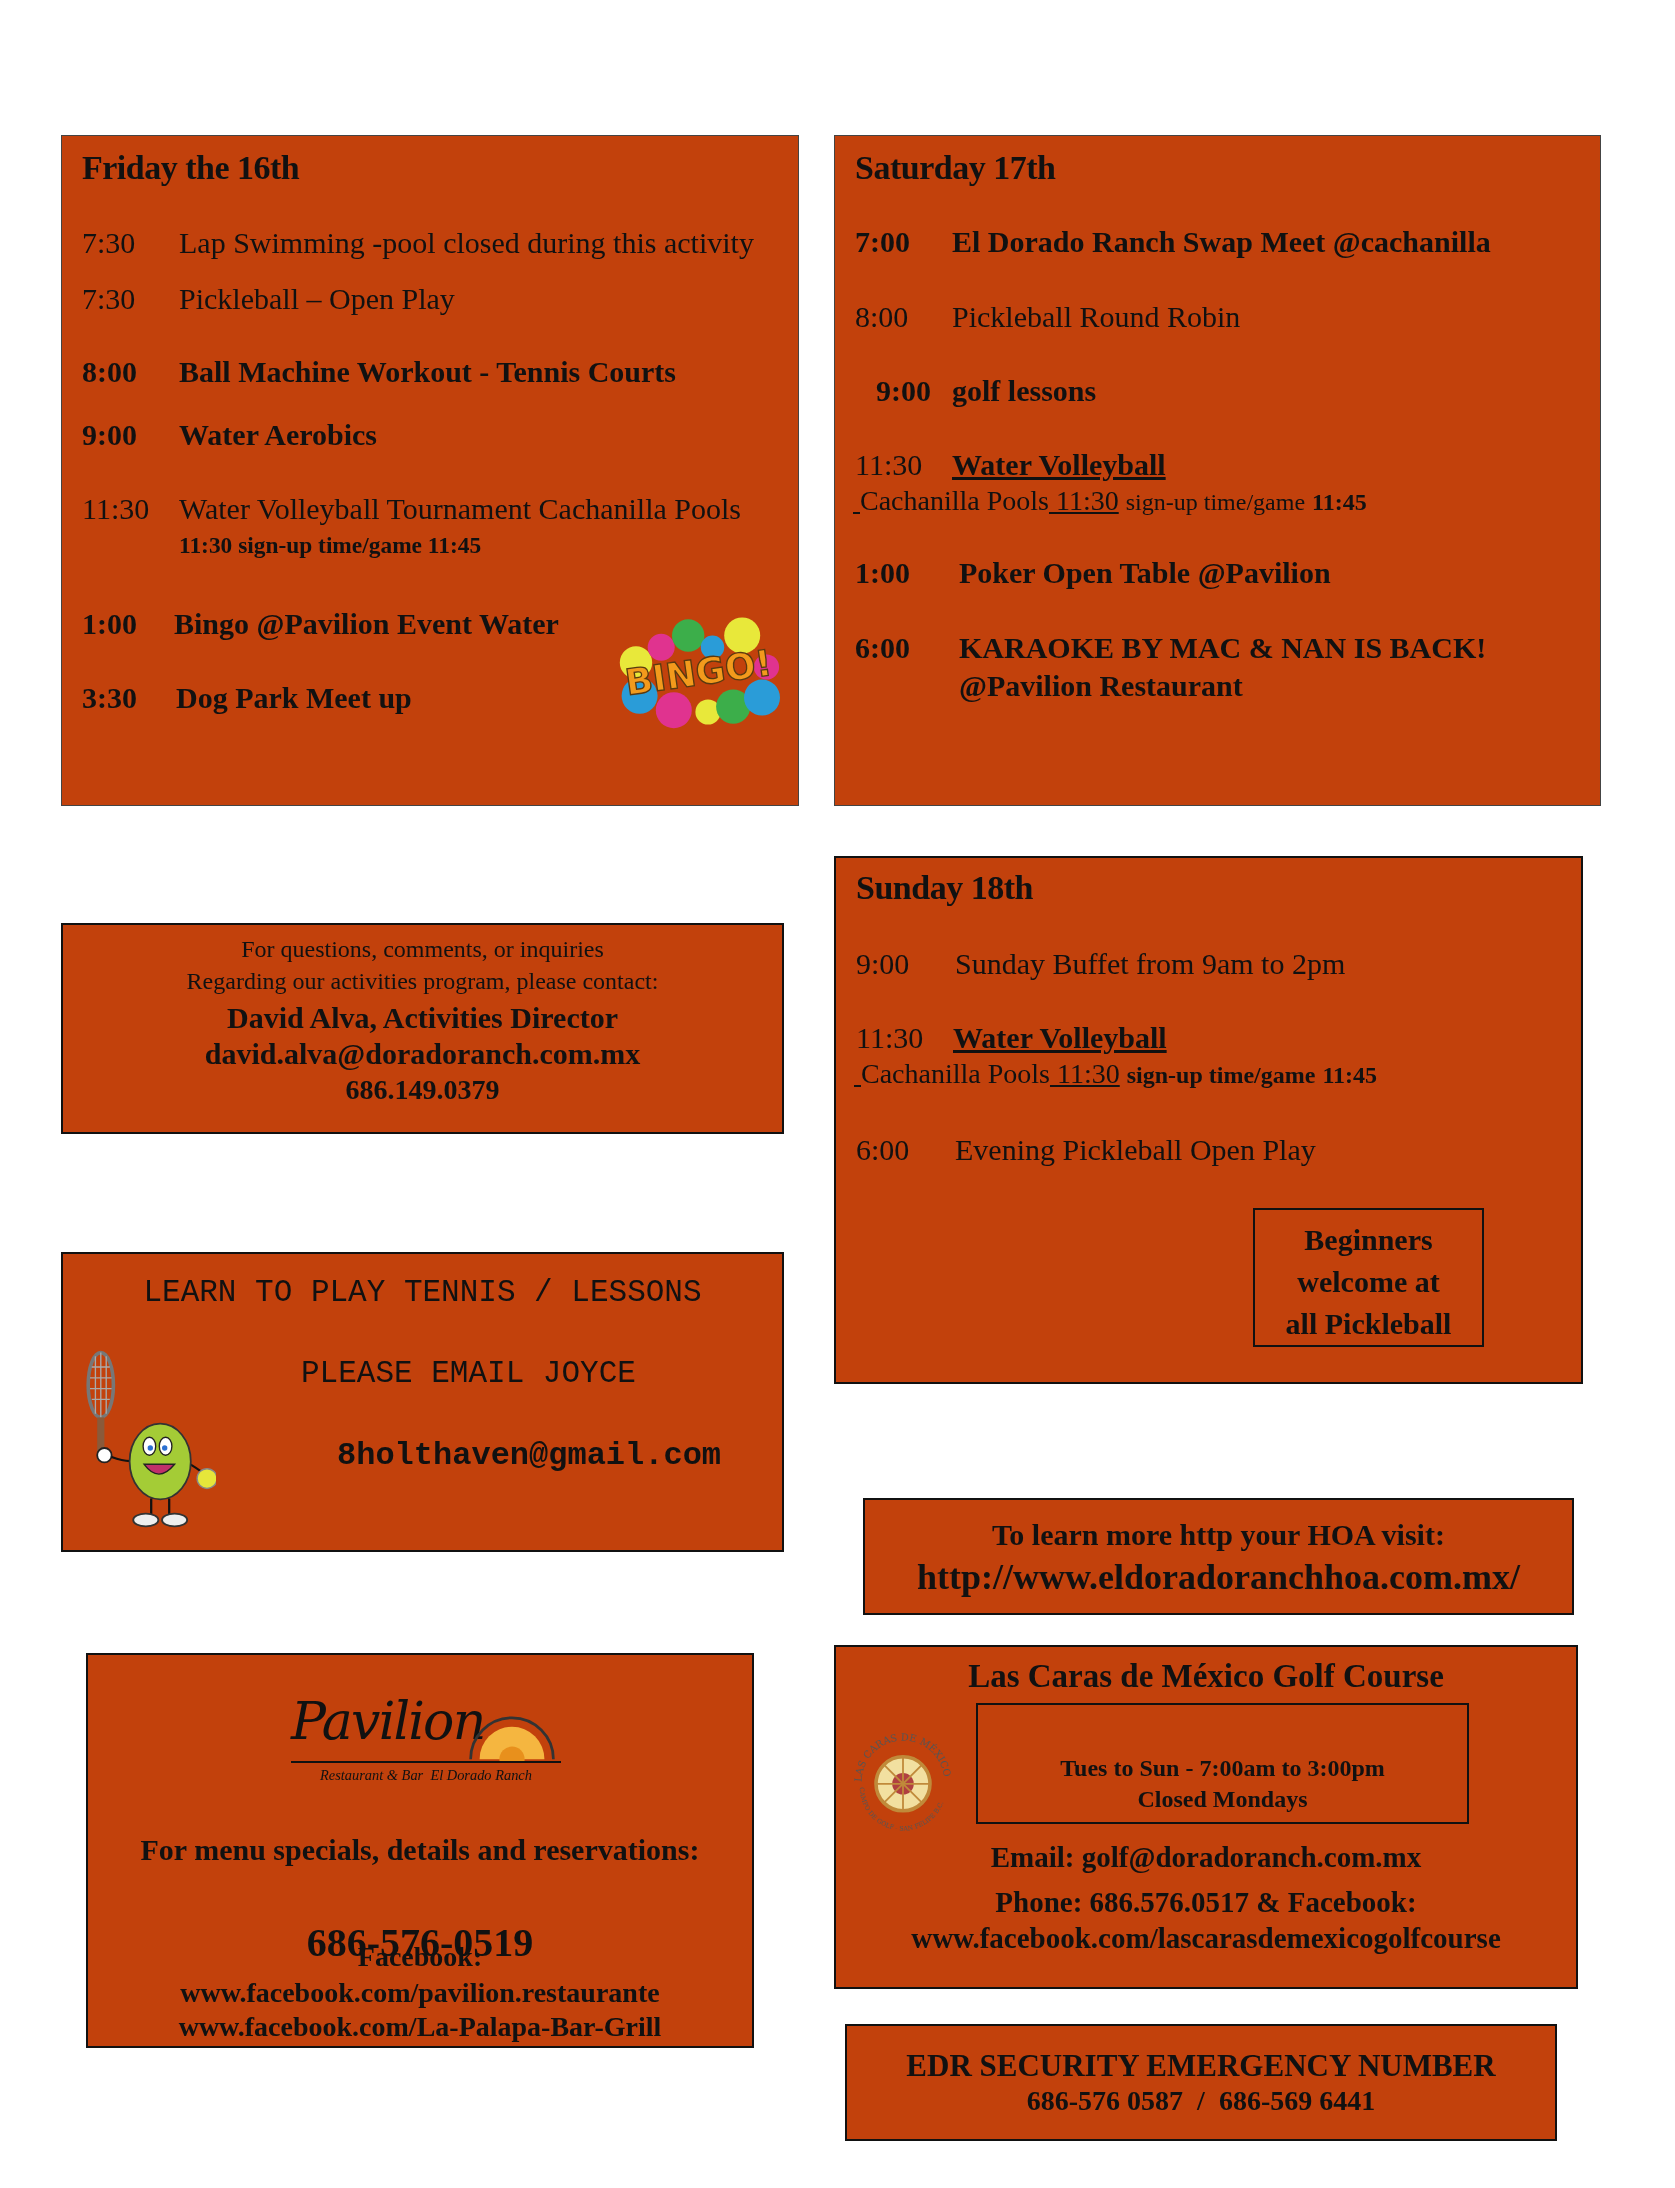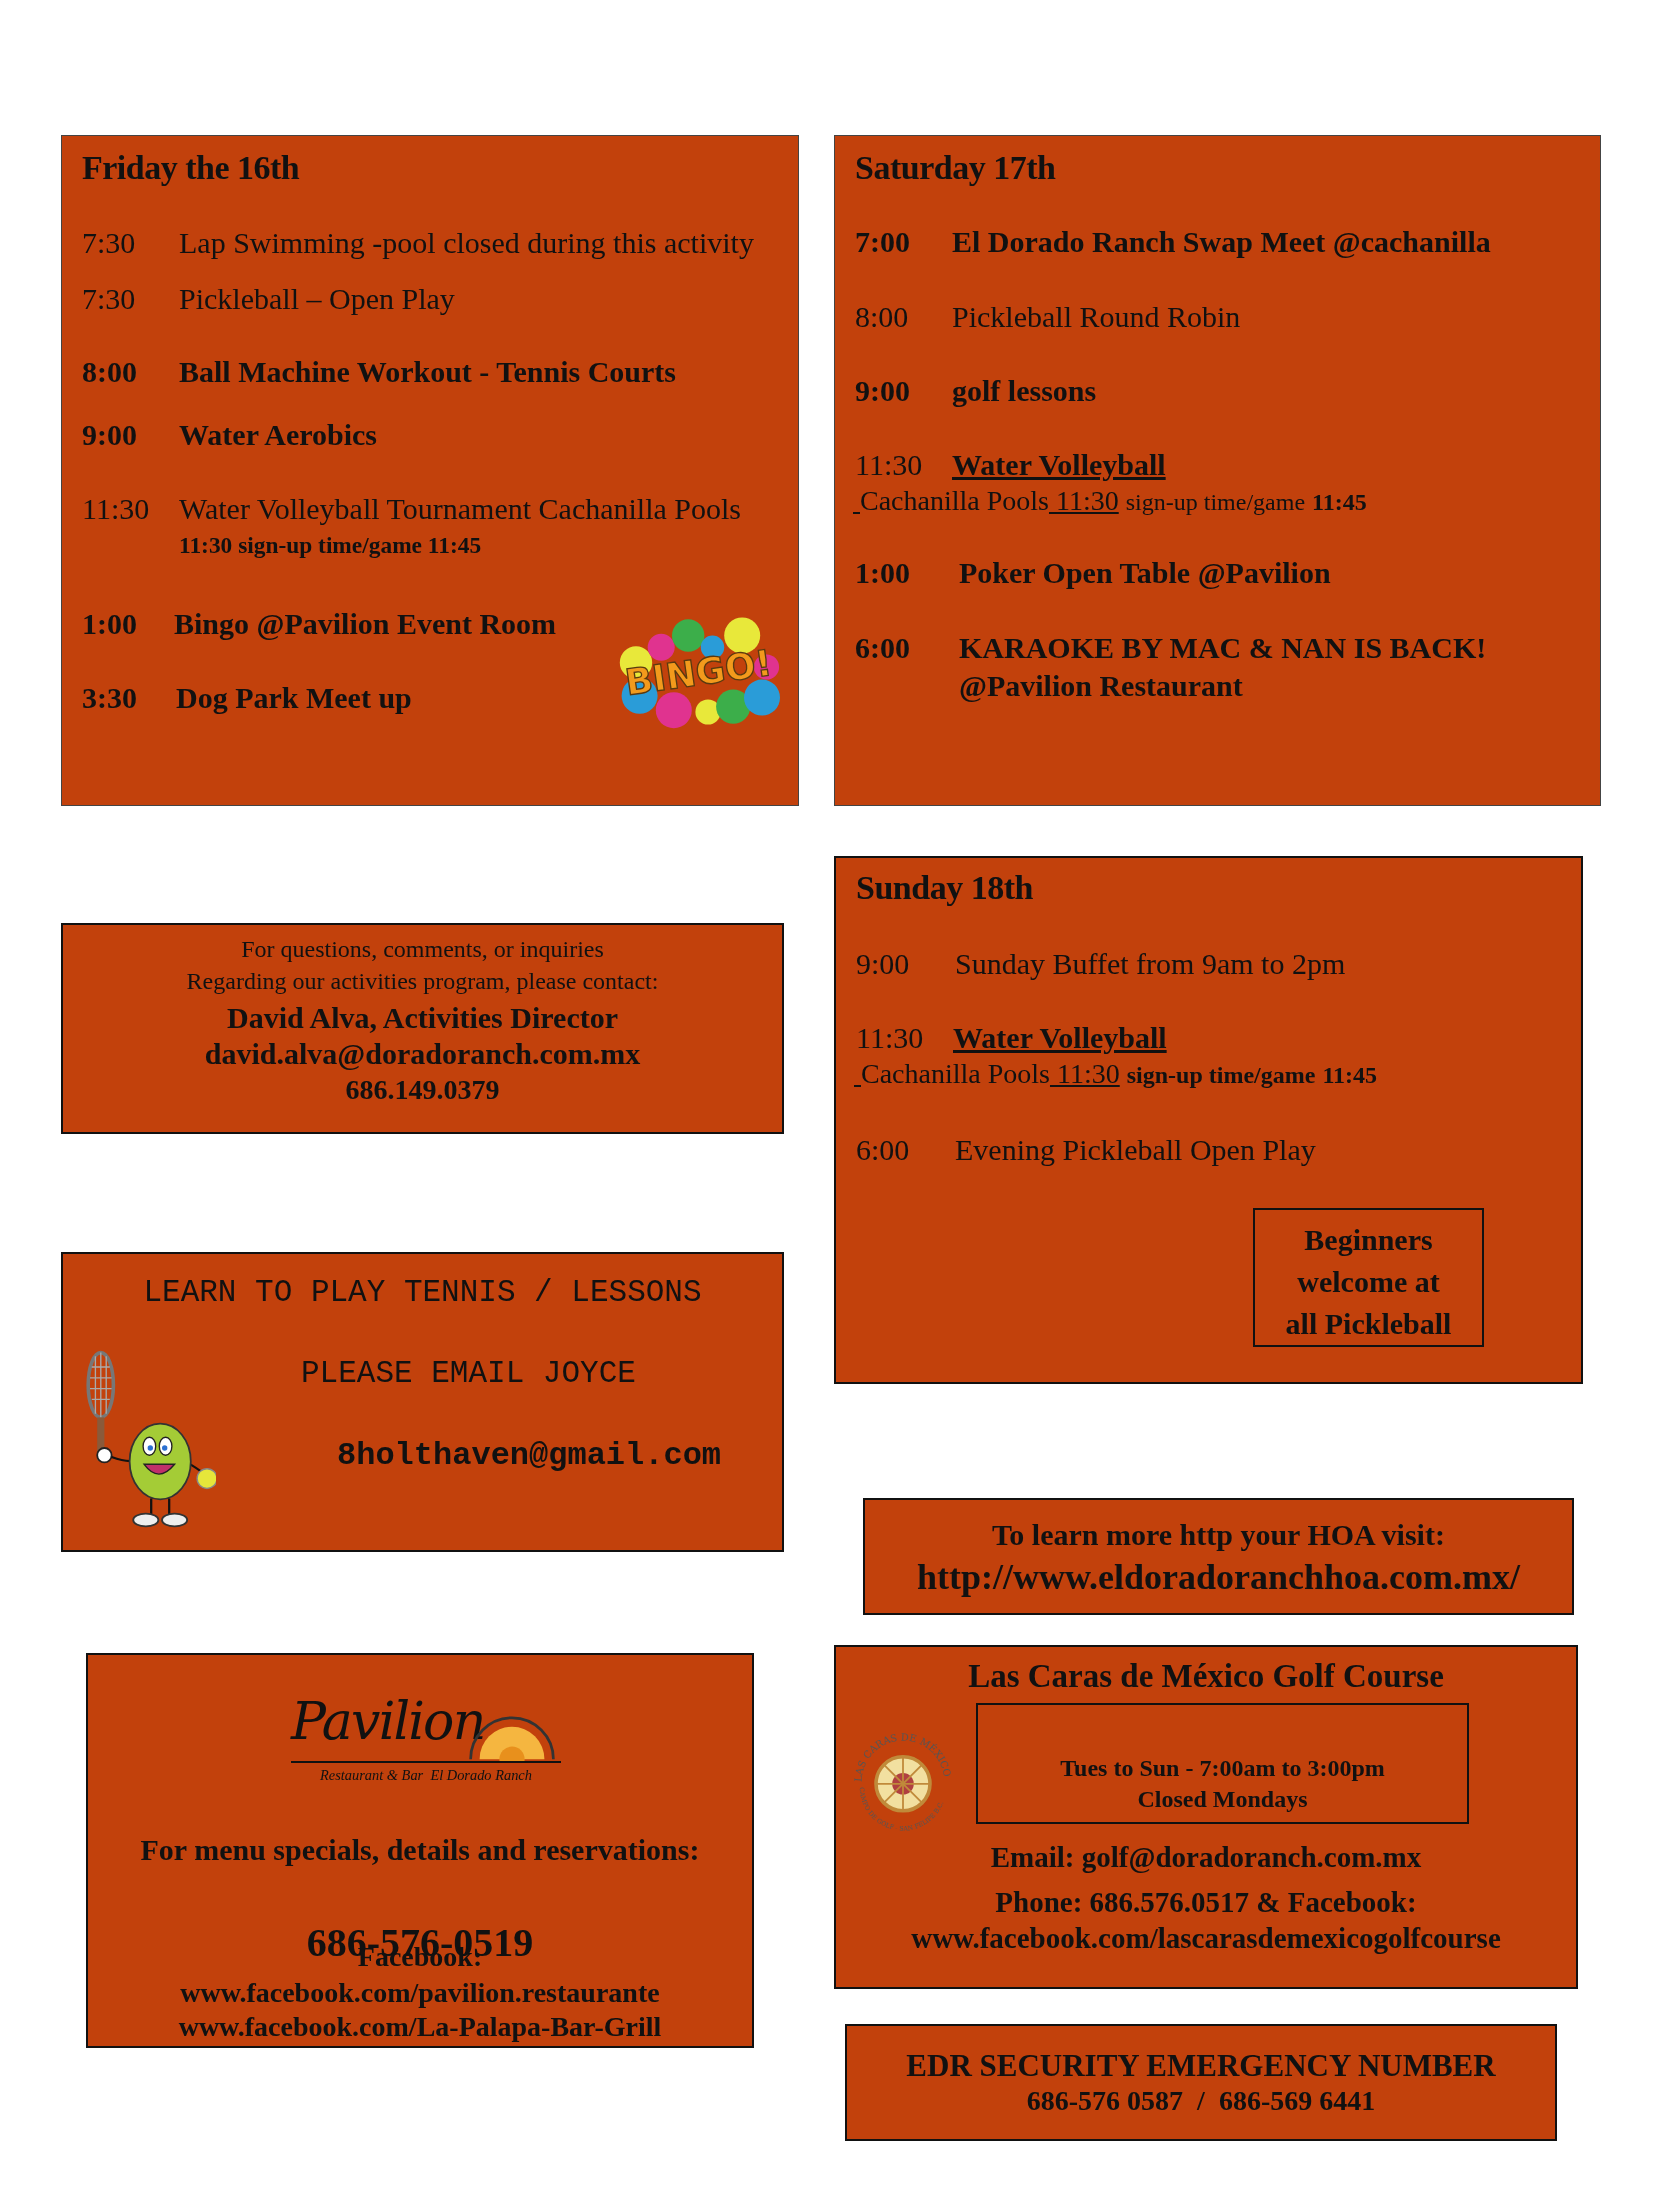--- a/index.html
+++ b/index.html
@@ -32,21 +32,21 @@
     <span class="t">8:00</span><span>Ball Machine Workout - Tennis Courts</span>
   </div>
   <div class="ev b" style="top:282px;">
     <span class="t">9:00</span><span>Water Aerobics</span>
   </div>
   <div class="ev" style="top:356px;">
     <span class="t">11:30</span><span>Water Volleyball Tournament Cachanilla Pools</span>
   </div>
   <div class="sub" style="left:117px;top:396px;font-weight:bold;">11:30 sign-up time/game 11:45</div>
   <div class="ev b" style="top:471px;">
-    <span class="t" style="width:92px;">1:00</span><span>Bingo @Pavilion Event Room</span>
+    <span class="t" style="width:92px;">1:00</span><span>Bingo @Pavilion Event Water</span>
   </div>
   <div class="ev b" style="top:545px;">
     <span class="t" style="width:94px;">3:30</span><span>Dog Park Meet up</span>
   </div>
   <svg style="left:556px;top:477px;" width="162" height="117" viewBox="0 0 180 130">
     <circle cx="20" cy="55" r="18" fill="#e8e83a"></circle>
     <circle cx="48" cy="38" r="15" fill="#e0338f"></circle>
     <circle cx="78" cy="25" r="18" fill="#3cae4a"></circle>
     <circle cx="105" cy="38" r="13" fill="#2a9cd8"></circle>
     <circle cx="138" cy="25" r="20" fill="#e8e83a"></circle>
@@ -61,21 +61,21 @@
 </div>
 
 <div class="box" style="left:834px;top:135px;width:767px;height:671px;">
   <div class="day-title">Saturday 17th</div>
   <div class="ev b" style="top:89px;">
     <span class="t">7:00</span><span>El Dorado Ranch Swap Meet @cachanilla</span>
   </div>
   <div class="ev" style="top:164px;">
     <span class="t">8:00</span><span>Pickleball Round Robin</span>
   </div>
-  <div class="ev b" style="top:238px;">
+  <div class="ev b" style="top:238px;text-align:center;">
     <span class="t">9:00</span><span>golf lessons</span>
   </div>
   <div class="ev" style="top:312px;">
     <span class="t">11:30</span><span class="u" style="font-weight:bold;">Water Volleyball</span>
   </div>
   <div class="sub" style="left:18px;top:349px;font-size:28px;">
     <span class="u">&nbsp;</span><span>Cachanilla Pools</span><span class="u">&nbsp;</span><span class="u">11:30</span>
     <span style="font-size:24px;">sign-up time/game</span>
     <b style="font-size:24px;">11:45</b>
   </div>

